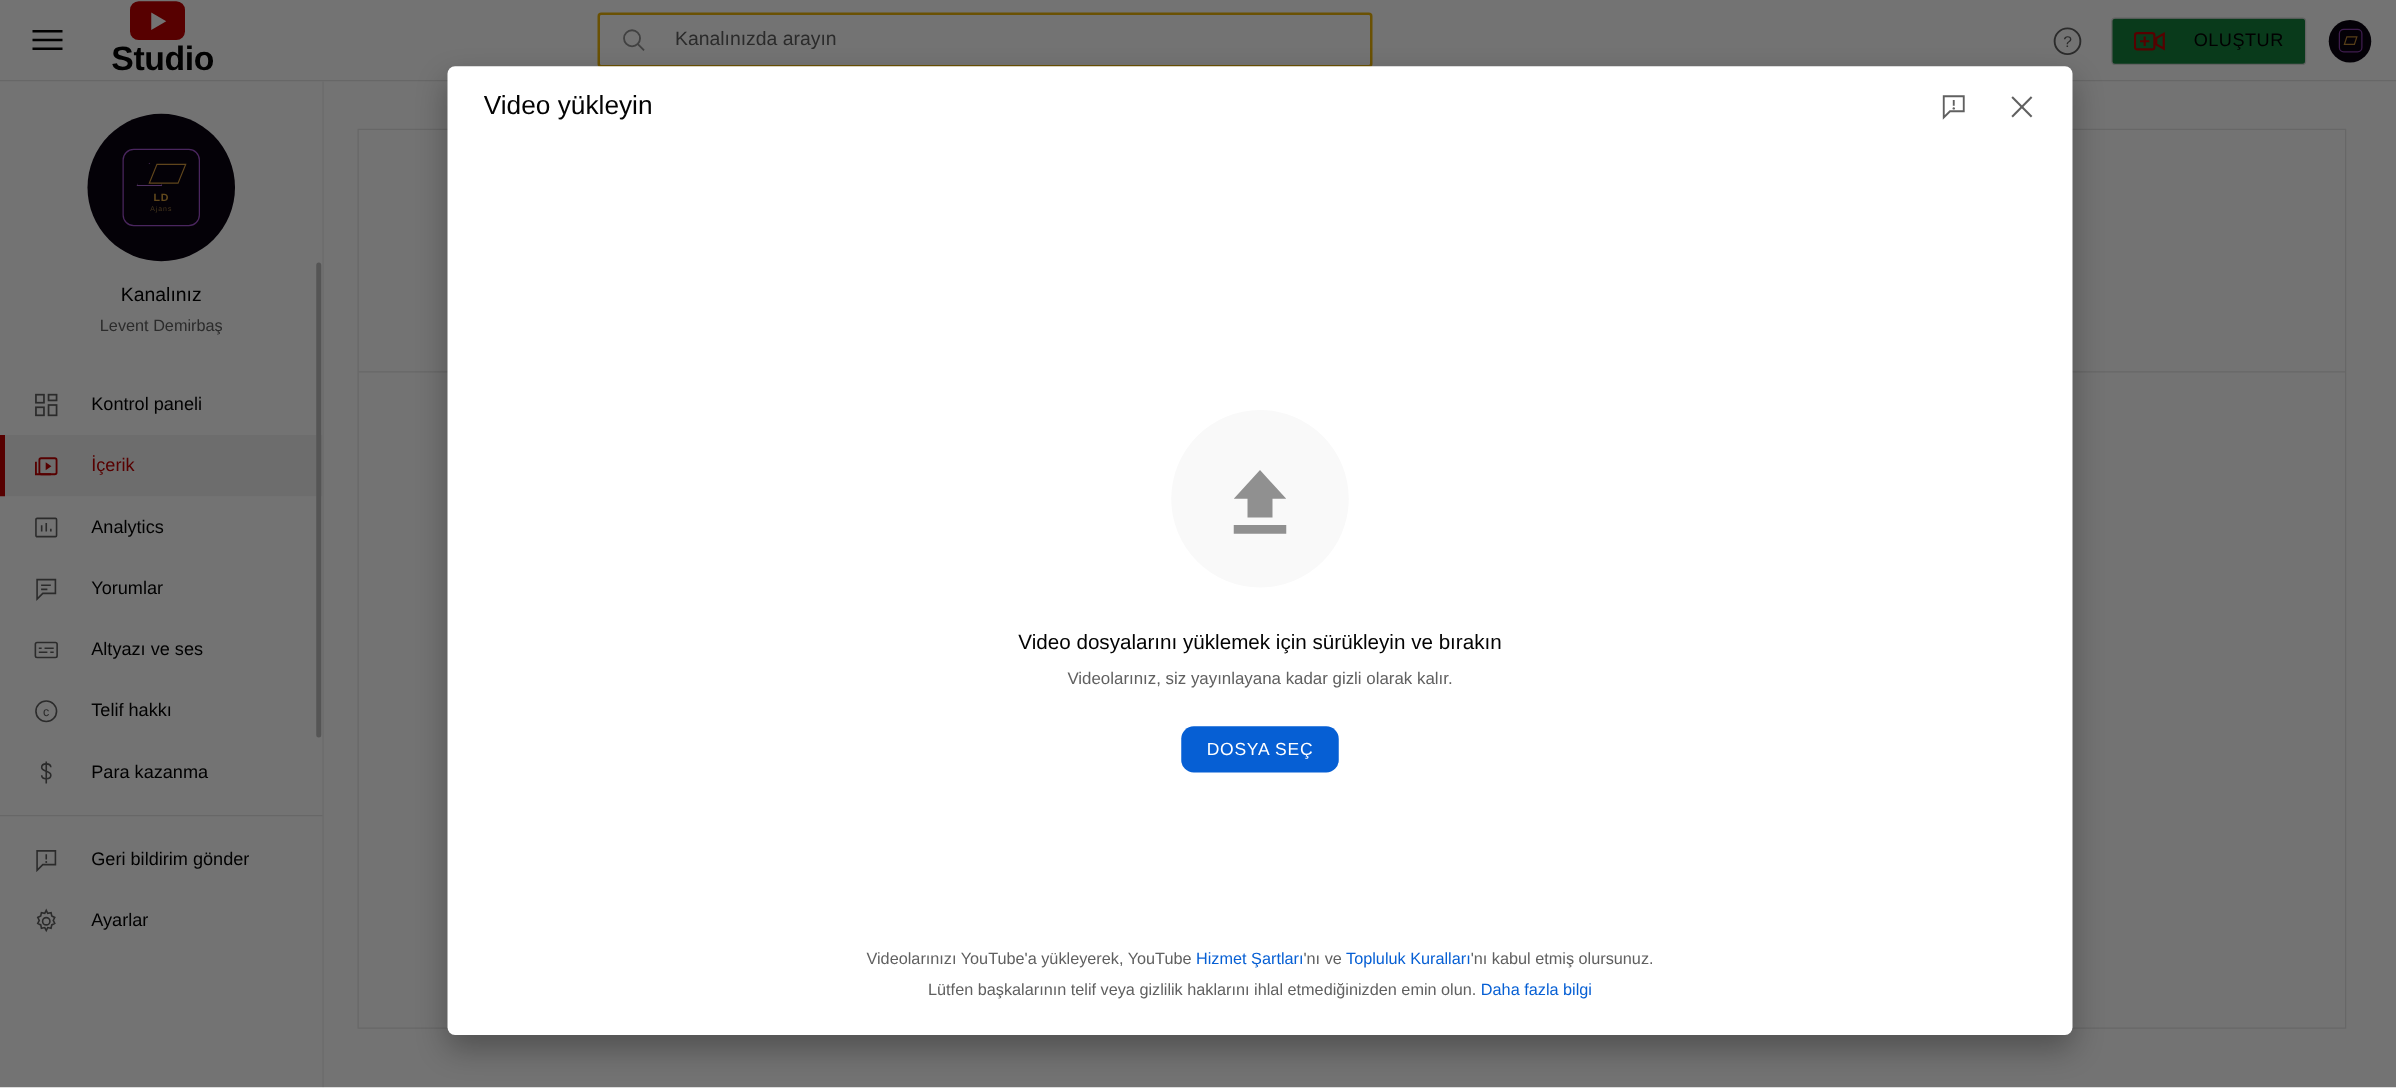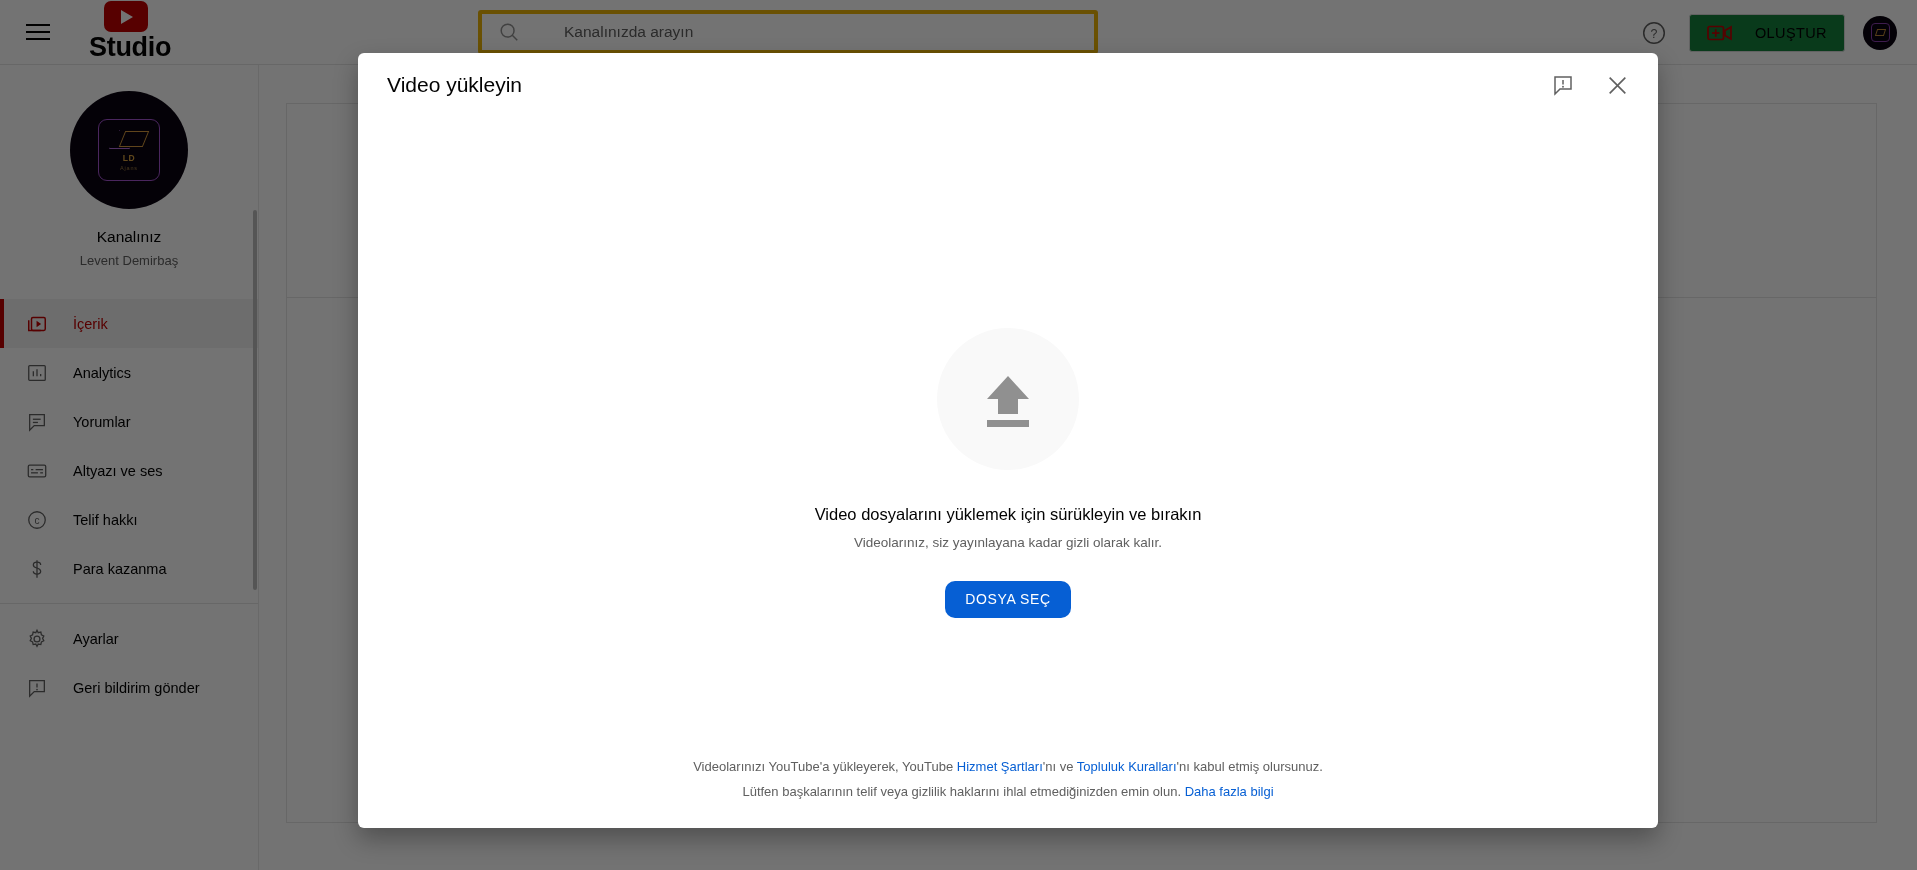--- a/index.html
+++ b/index.html
@@ -20,22 +20,22 @@
     display: flex; flex-direction: column; justify-content: center; gap: 5px; cursor: pointer; }
   .hamburger span { display: block; height: 2px; width: 24px; background: #030303; }
   .brand { display: flex; align-items: center; margin-left: 24px; cursor: pointer; flex-direction: column; }
   .yt-logo { width: 44px; height: 31px; background: #c00000; border-radius: 7px;
     display: flex; align-items: center; justify-content: center; }
   .yt-logo .tri { width: 0; height: 0; border-left: 12px solid #fff;
     border-top: 7px solid transparent; border-bottom: 7px solid transparent; margin-left: 3px; }
   .brand-text { font-size: 27px; font-weight: 700; color: #030303; margin-left: 9px; letter-spacing: -0.3px; }
 
   .search-wrap { position: absolute; left: 478px; top: 10px; width: 620px; height: 44px; }
-  .search-box { width: 100%; height: 100%; border: 4px solid #eab308; border-radius: 3px;
-    display: flex; align-items: center; padding-left: 16px; background: #fff; gap: 22px; }
+  .search-box { width: 100%; height: 100%; border: 2px solid #eab308; border-radius: 3px;
+    display: flex; align-items: center; padding-left: 16px; background: #fff; }
   .search-icon { width: 22px; height: 22px; flex: none; }
   .search-placeholder { margin-left: 22px; font-size: 15.5px; color: #606060; }
 
   .header-right { position: absolute; right: 20px; top: 0; height: 65px;
     display: flex; align-items: center; gap: 18px; }
   .help-btn { width: 34px; height: 34px; border-radius: 50%; display: flex;
     align-items: center; justify-content: center; cursor: pointer; }
   .create-btn { display: flex; align-items: center; gap: 22px; height: 38px;
     border: 1px solid #d9d9d9; border-radius: 3px; padding: 0 17px; cursor: pointer; background: #15803d; }
   .create-label { font-size: 14.5px; font-weight: 500; color: #030303; letter-spacing: .4px; }
@@ -173,20 +173,31 @@
           </div>
           <div class="ld">LD</div>
           <div class="ajans">Ajans</div>
         </div>
       </div>
       <div class="chan-name">Kanalınız</div>
       <div class="chan-sub">Levent Demirbaş</div>
     </div>
 
     <div class="nav">
+      <div class="nav-item">
+        <span class="ico">
+          <svg width="22" height="22" viewBox="0 0 24 24" fill="none" stroke="#606060" stroke-width="1.5">
+            <rect x="3" y="3" width="7" height="7"></rect>
+              <rect x="14" y="3" width="7" height="5"></rect>
+            <rect x="3" y="14" width="7" height="7"></rect>
+              <rect x="14" y="12" width="7" height="9"></rect>
+          </svg>
+        </span>
+        <span class="lbl">Kontrol paneli</span>
+      </div>
 
       <div class="nav-item active">
         <span class="ico">
           <svg width="22" height="22" viewBox="0 0 24 24" fill="none" stroke="#c00000" stroke-width="1.6">
             <rect x="6" y="5" width="15" height="14" rx="1.5"></rect>
             <path d="M3 8 v11 h13"></path>
             <path d="M11.5 8.5 L16.5 12 L11.5 15.5 Z" fill="#c00000" stroke="none"></path>
           </svg>
         </span>
         <span class="lbl">İçerik</span>
@@ -246,36 +257,36 @@
           </svg>
         </span>
         <span class="lbl">Para kazanma</span>
       </div>
 
       <div class="nav-divider"></div>
 
       <div class="nav-item">
         <span class="ico">
           <svg width="22" height="22" viewBox="0 0 24 24" fill="none" stroke="#606060" stroke-width="1.4">
-            <circle cx="12" cy="12" r="3.2"></circle>
-            <path d="M12 2.5 l1.3 2.6 2.9-.6 .6 2.9 2.6 1.3 -1.3 2.6 1.3 2.6 -2.6 1.3 -.6 2.9 -2.9-.6 -1.3 2.6 -1.3-2.6 -2.9 .6 -.6-2.9 -2.6-1.3 1.3-2.6 -1.3-2.6 2.6-1.3 .6-2.9 2.9 .6 z"></path>
-          </svg>
-        </span>
-        <span class="lbl">Ayarlar</span>
-      </div>
-
-      <div class="nav-item">
-        <span class="ico">
-          <svg width="22" height="22" viewBox="0 0 24 24" fill="none" stroke="#606060" stroke-width="1.4">
             <path d="M4 4 h16 v12 H9 l-5 5 z"></path>
             <line x1="12" y1="7" x2="12" y2="11.5"></line>
               <circle cx="12" cy="13.8" r=".9" fill="#606060" stroke="none"></circle>
           </svg>
         </span>
         <span class="lbl">Geri bildirim gönder</span>
+      </div>
+
+      <div class="nav-item">
+        <span class="ico">
+          <svg width="22" height="22" viewBox="0 0 24 24" fill="none" stroke="#606060" stroke-width="1.4">
+            <circle cx="12" cy="12" r="3.2"></circle>
+            <path d="M12 2.5 l1.3 2.6 2.9-.6 .6 2.9 2.6 1.3 -1.3 2.6 1.3 2.6 -2.6 1.3 -.6 2.9 -2.9-.6 -1.3 2.6 -1.3-2.6 -2.9 .6 -.6-2.9 -2.6-1.3 1.3-2.6 -1.3-2.6 2.6-1.3 .6-2.9 2.9 .6 z"></path>
+          </svg>
+        </span>
+        <span class="lbl">Ayarlar</span>
       </div>
     </div>
     <div class="side-scroll"></div>
   </div>
 
   <div class="content-area">
     <div class="content-card">
       <div class="table-head">
         <span class="th" style="left:968px">ayı...</span>
         <span class="th" style="left:1040px">Yorum sayısı</span>

